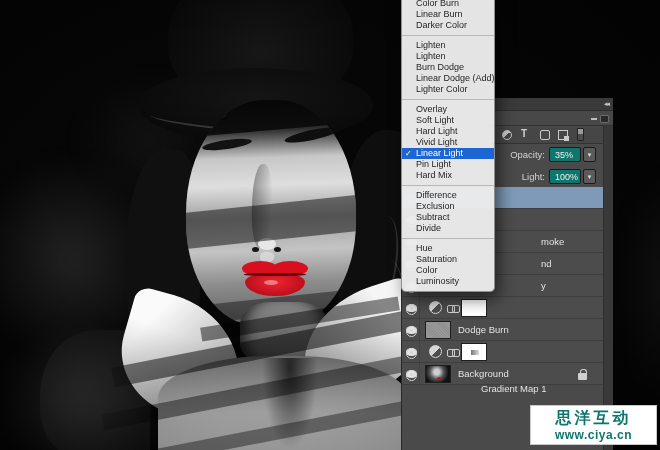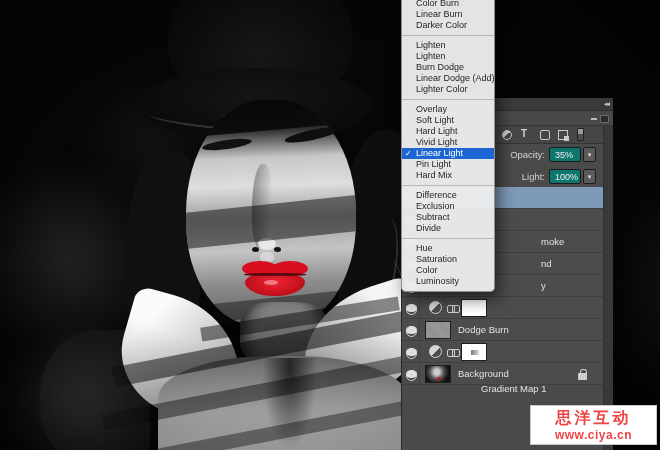--- a/index.html
+++ b/index.html
@@ -137,21 +137,21 @@
     background:rgba(235,235,235,.97); border:1px solid #8f8f8f; border-top:none;
     border-radius:0 0 5px 5px; box-shadow:4px 7px 16px rgba(0,0,0,.55); padding-bottom:4px; }
   .mi { position:relative; height:11px; line-height:11px; font-size:9px; color:#1f1f1f;
     padding-left:14px; white-space:nowrap; cursor:pointer; }
   .mi.sel { background:#1e65d4; color:#fff; }
   .mi .chk { position:absolute; left:3px; top:0; font-size:8px; }
   .msep { height:1px; background:#b8b8b8; margin:4px 0; }
 
   
   #watermark { position:absolute; left:530px; top:405px; width:127px; height:40px; z-index:6;
-    background:#fff; border:1px solid #c9c9c9; text-align:center; color:#ef4444; }
+    background:#fff; border:1px solid #c9c9c9; text-align:center; color:#0f766e; }
   .wm1 { font-size:16px; font-weight:bold; letter-spacing:3px; line-height:21px; margin-top:1px; }
   .wm2 { font-size:12px; font-weight:bold; line-height:14px; letter-spacing:.5px; }
 </style>
 </head>
 <body>
 
 <div id="stage">
 
   <div id="photo">
     <div class="abs smk smk1"></div>

